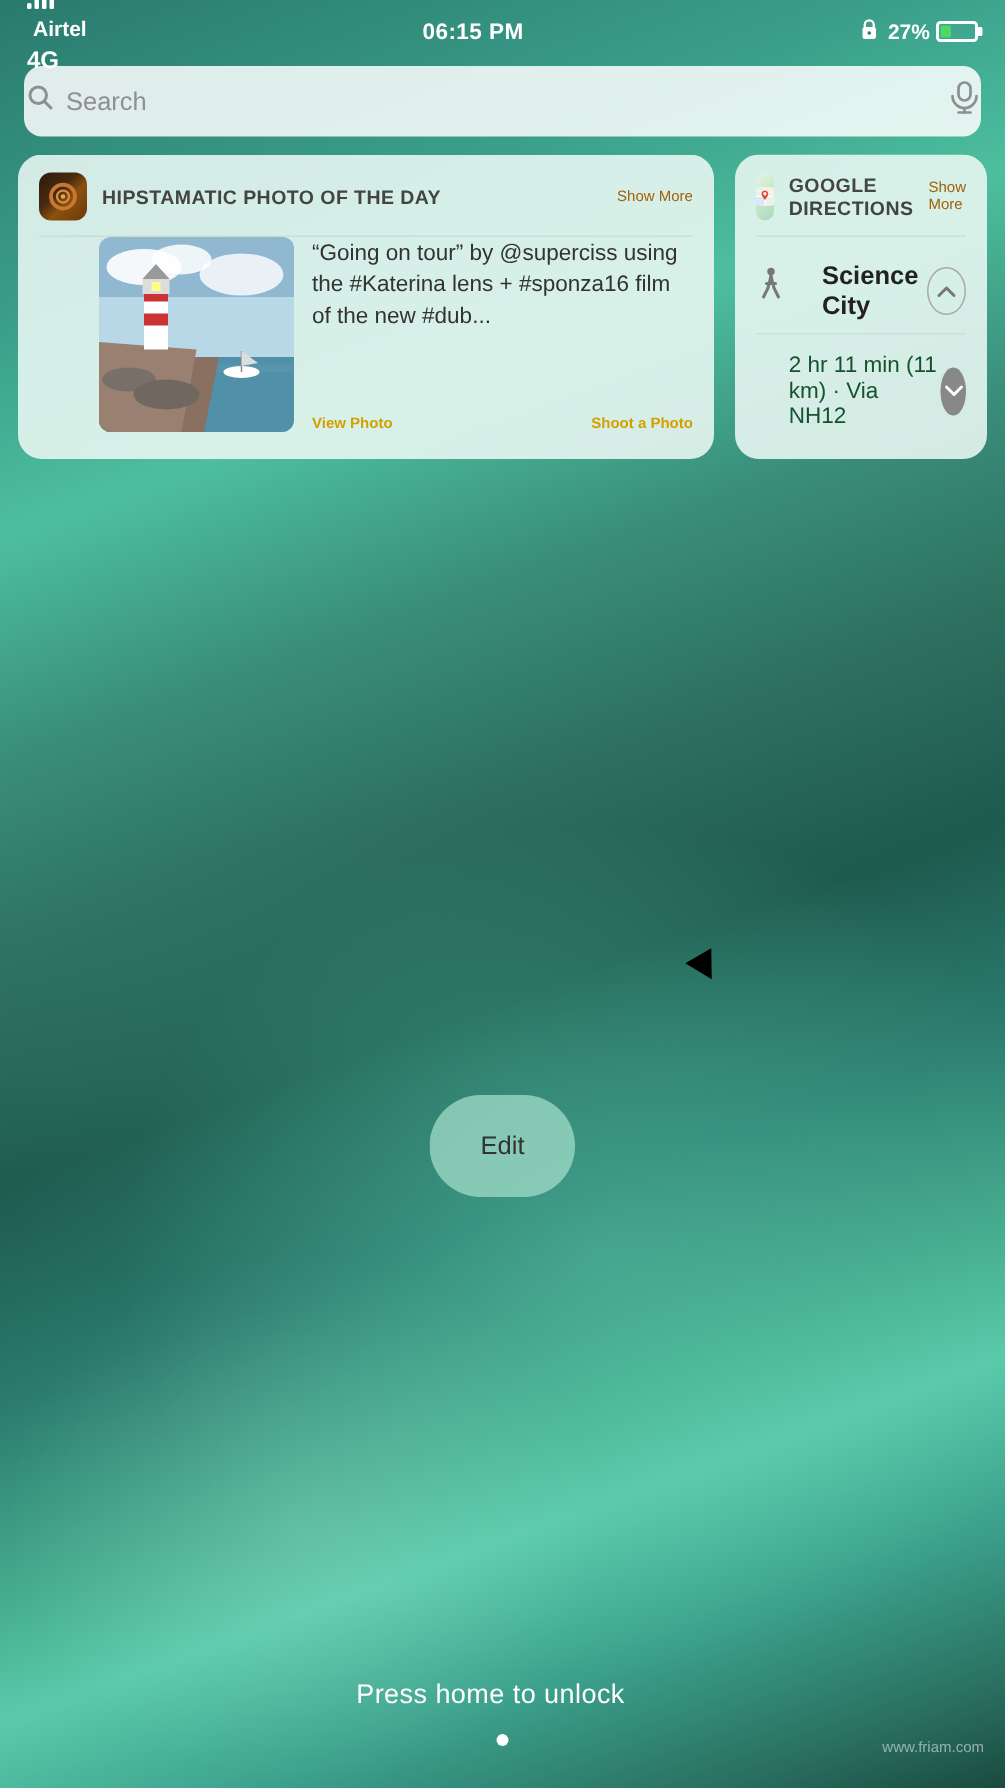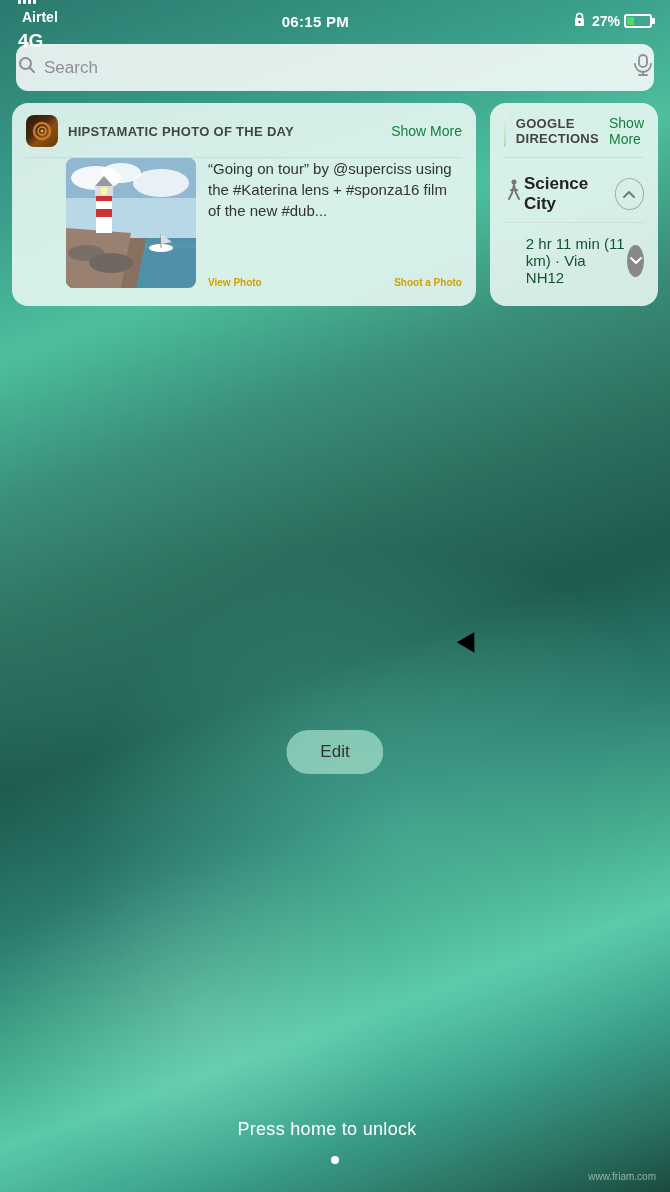--- a/index.html
+++ b/index.html
@@ -84,21 +84,21 @@
 
     .carrier-text {
       color: white;
       font-size: 14px;
       font-weight: 600;
       margin-left: 4px;
     }
 
     .network-type {
       color: white;
-      font-size: 19px;
+      font-size: 16px;
       font-weight: 600;
     }
 
     .status-center {
       color: white;
       font-size: 15px;
       font-weight: 600;
       letter-spacing: 0.3px;
     }
 
@@ -237,22 +237,22 @@
     .card-title {
       flex: 1;
       font-size: 13px;
       font-weight: 700;
       color: #444;
       text-transform: uppercase;
       letter-spacing: 0.3px;
     }
 
     .show-more-btn {
-      font-size: 14px;
-      color: #15803d;
+      font-size: 10px;
+      color: #a16207;
       font-weight: 500;
       cursor: pointer;
     }
 
     
     .hipstamatic-content {
       display: flex;
       gap: 12px;
       padding: 0 14px 14px 14px;
       margin-left: 40px;
@@ -303,21 +303,21 @@
       display: flex;
       align-items: center;
       justify-content: space-between;
       padding: 8px 0;
       border-bottom: 1px solid rgba(200,200,200,0.4);
     }
 
     .destination-left {
       display: flex;
       align-items: center;
-      gap: 0;
+      gap: 24px;
     }
 
     .walk-icon {
       font-size: 20px;
       color: #777;
     }
 
     .destination-name {
       font-size: 17px;
       font-weight: 700;
@@ -372,21 +372,21 @@
 
     
     .edit-button {
       position: absolute;
       left: 50%;
       transform: translateX(-50%);
       top: 730px;
       background: rgba(160, 220, 200, 0.75);
       border: none;
       border-radius: 50px;
-      padding: 12px 34px;
+      padding: 24px 34px;
       font-size: 17px;
       font-weight: 400;
       color: #333;
       cursor: pointer;
       backdrop-filter: blur(5px);
     }
 
     
     .cursor {
       position: absolute;
@@ -432,21 +432,21 @@
       background: rgba(255,255,255,0.5);
     }
 
     .page-dot.active {
       background: white;
     }
 
     
     .watermark {
       position: absolute;
-      bottom: 10px;
+      bottom: 21px;
       right: 14px;
       font-size: 10px;
       color: rgba(255,255,255,0.5);
     }
 
     .divider-line {
       height: 1px;
       background: rgba(180,200,190,0.4);
       margin: 0 14px;
     }

